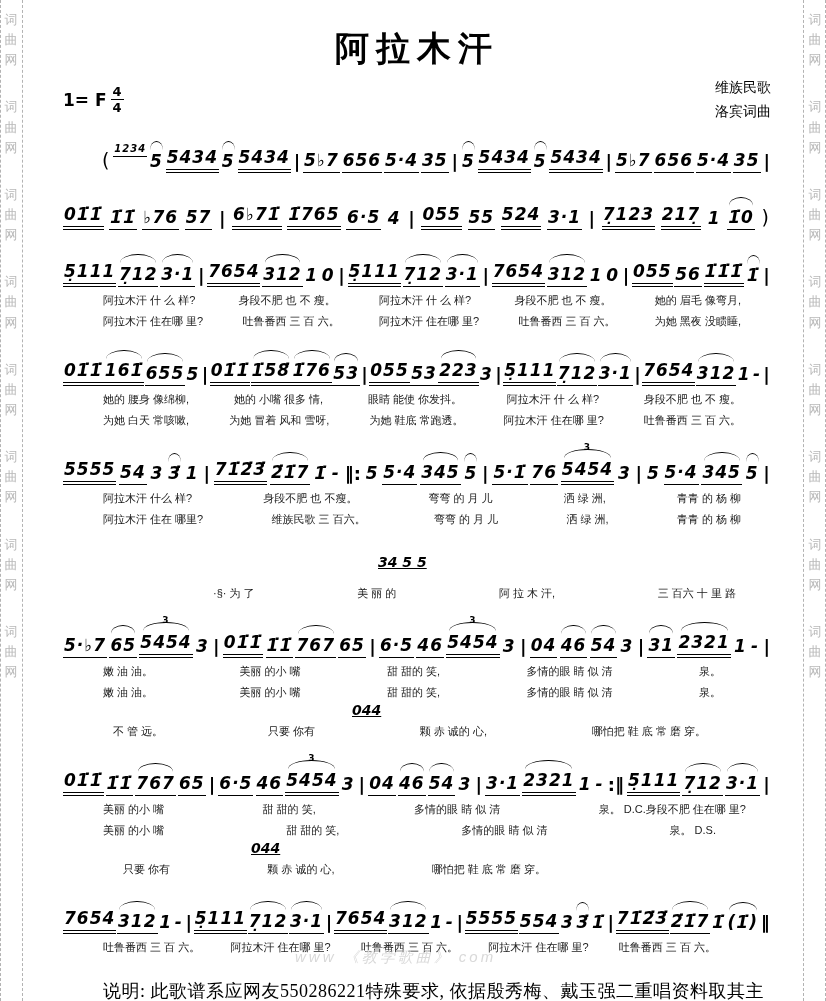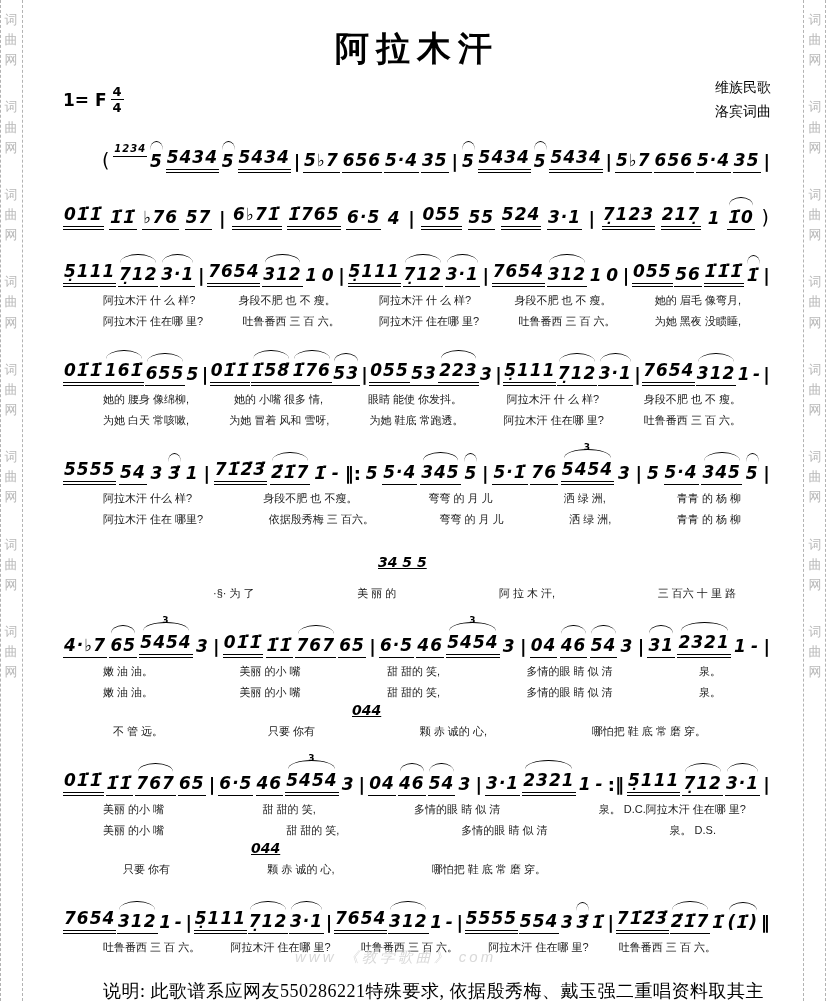--- a/index.html
+++ b/index.html
@@ -293,38 +293,38 @@
           </div>
           <div class="row lyr" style="padding-right: 30px; align-items: center;">
             <span>阿拉木汗 什么 样?</span>
             <span>身段不肥 也 不瘦。</span>
             <span>弯弯 的 月 儿</span>
             <span>洒 绿 洲,</span>
             <span>青青 的 杨 柳</span>
           </div>
           <div class="row lyr" style="padding-right: 30px;">
             <span>阿拉木汗 住在 哪里?</span>
-            <span>依据殷秀梅 三 百六。</span>
+            <span>维族民歌 三 百六。</span>
             <span>弯弯 的 月 儿</span>
             <span>洒 绿 洲,</span>
             <span>青青 的 杨 柳</span>
           </div>
           <div class="row small single" style="padding-left: 315px; margin-top: 27px;">
             <span>34 5 5</span>
           </div>
           <div class="row lyr" style="padding-left: 150px; padding-right: 35px; margin-top: 16px;">
             <span>·§· 为 了</span>
             <span>美 丽 的</span>
             <span>阿 拉 木 汗,</span>
             <span>三 百六 十 里 路</span>
           </div>
         </div>
         <div class="line">
           <div class="notes">
-            <span class="tok u1">4·♭7</span>
+            <span class="tok u1">5·♭7</span>
             <span class="tok u1 s">65</span>
             <span class="tok u2 s">5454<i class="trn">3</i></span>
             <span class="tok">3</span>
             <span class="tok bar">|</span>
             <span class="tok u2">01̇1̇</span>
             <span class="tok u1">1̇1̇</span>
             <span class="tok u1 s">767</span>
             <span class="tok u1">65</span>
             <span class="tok bar">|</span>
             <span class="tok u1">6·5</span>
@@ -391,21 +391,21 @@
             <span class="tok bar">:‖</span>
             <span class="tok u2">5̣111</span>
             <span class="tok u1 s">7̣12</span>
             <span class="tok u1 s">3·1</span>
             <span class="tok bar">|</span>
           </div>
           <div class="row lyr" style="padding-right: 25px;">
             <span>美丽 的小 嘴</span>
             <span>甜 甜的 笑,</span>
             <span>多情的眼 睛 似 清</span>
-            <span>泉。 D.C.阿拉木汗 住在哪 里?</span>
+            <span>泉。 D.C.身段不肥 住在哪 里?</span>
           </div>
           <div class="row lyr" style="padding-right: 55px;">
             <span>美丽 的小 嘴</span>
             <span>甜 甜的 笑,</span>
             <span>多情的眼 睛 似 清</span>
             <span>泉。 D.S.</span>
           </div>
           <div class="row small single" style="padding-left: 188px;">
             <span>044</span>
           </div>

